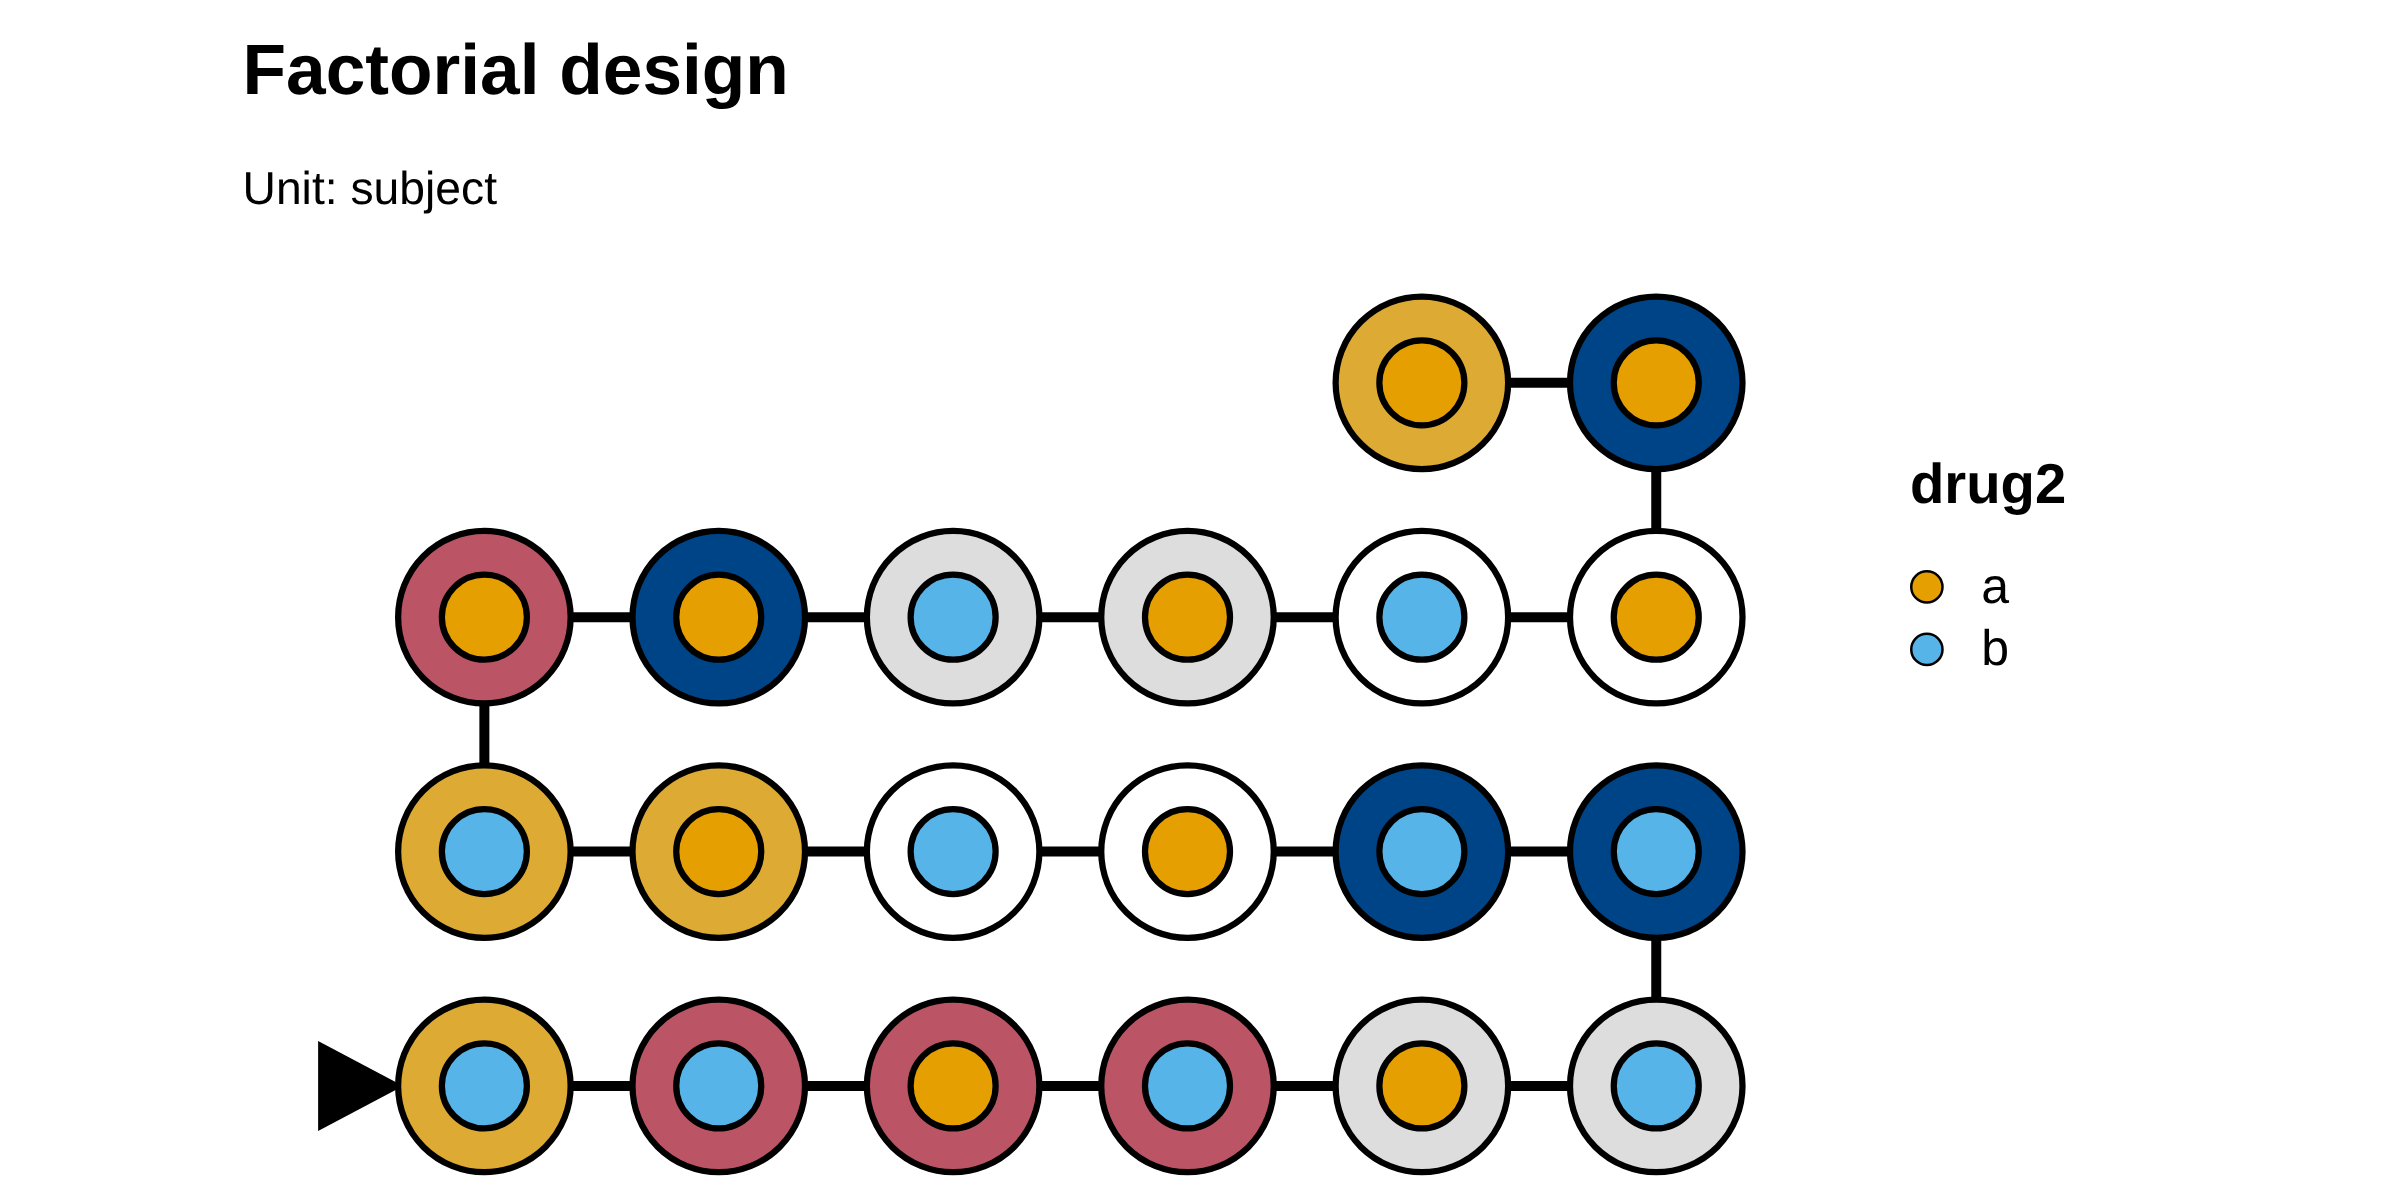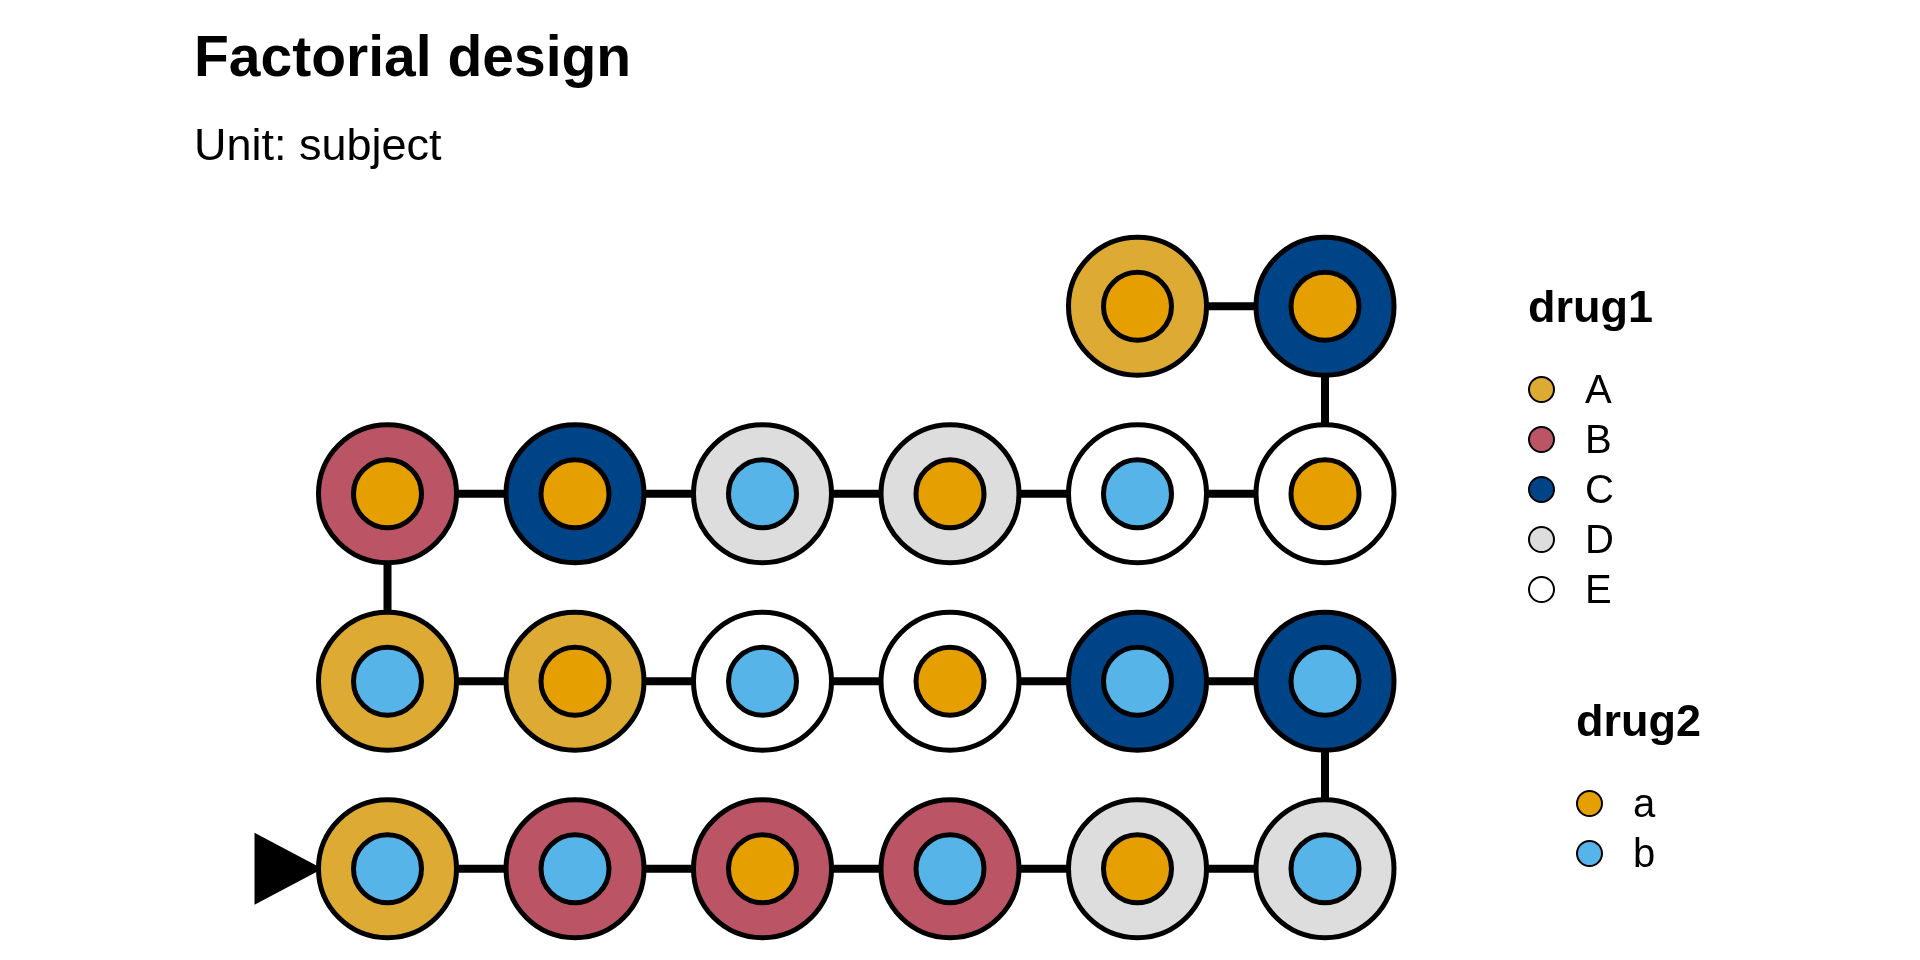--- a/index.html
+++ b/index.html
@@ -19,22 +19,22 @@
     position: absolute;
     left: 194px;
     top: 24px;
     font-size: 57px;
     line-height: 1.15;
     font-weight: 700;
   }
   .subtitle {
     position: absolute;
     left: 194px;
-    top: 119px;
-    font-size: 45px;
+    top: 130px;
+    font-size: 37px;
     line-height: 1.15;
     font-weight: 400;
   }
   svg.diagram {
     position: absolute;
     left: 0;
     top: 0;
   }
   .legend {
     position: absolute;
@@ -42,21 +42,20 @@
     top: 280px;
   }
   .legend-title {
     font-size: 45px;
     font-weight: bold;
     margin: 0 0 30px 0;
     line-height: 1.2;
   }
   .legend-group.second {
     margin-top: 80px;
-    margin-left: 48px;
   }
   .legend-item {
     display: flex;
     align-items: center;
     height: 50px;
     gap: 30px;
   }
   .legend-dot {
     width: 27px;
     height: 27px;
@@ -175,45 +174,20 @@
       <g>
         <circle cx="1137.5" cy="306.25" r="69" fill="#DDAA33" stroke="#000000" stroke-width="5"></circle>
         <circle cx="1137.5" cy="306.25" r="34" fill="#E69F00" stroke="#000000" stroke-width="5"></circle>
       </g>
     </svg>
 
   <div class="title">Factorial design</div>
   <div class="subtitle">Unit: subject</div>
 
   <div class="legend">
-    <div class="legend-group">
-      <div class="legend-title">drug1</div>
-      <div class="legend-items">
-          <div class="legend-item">
-            <span class="legend-dot" style="background: rgb(221, 170, 51);"></span>
-            <span class="legend-label">A</span>
-          </div>
-          <div class="legend-item">
-            <span class="legend-dot" style="background: rgb(187, 85, 102);"></span>
-            <span class="legend-label">B</span>
-          </div>
-          <div class="legend-item">
-            <span class="legend-dot" style="background: rgb(0, 68, 136);"></span>
-            <span class="legend-label">C</span>
-          </div>
-          <div class="legend-item">
-            <span class="legend-dot" style="background: rgb(221, 221, 221);"></span>
-            <span class="legend-label">D</span>
-          </div>
-          <div class="legend-item">
-            <span class="legend-dot" style="background: rgb(255, 255, 255);"></span>
-            <span class="legend-label">E</span>
-          </div>
-        </div>
-    </div>
     <div class="legend-group second">
       <div class="legend-title">drug2</div>
       <div class="legend-items">
           <div class="legend-item">
             <span class="legend-dot" style="background: rgb(230, 159, 0);"></span>
             <span class="legend-label">a</span>
           </div>
           <div class="legend-item">
             <span class="legend-dot" style="background: rgb(86, 180, 233);"></span>
             <span class="legend-label">b</span>

